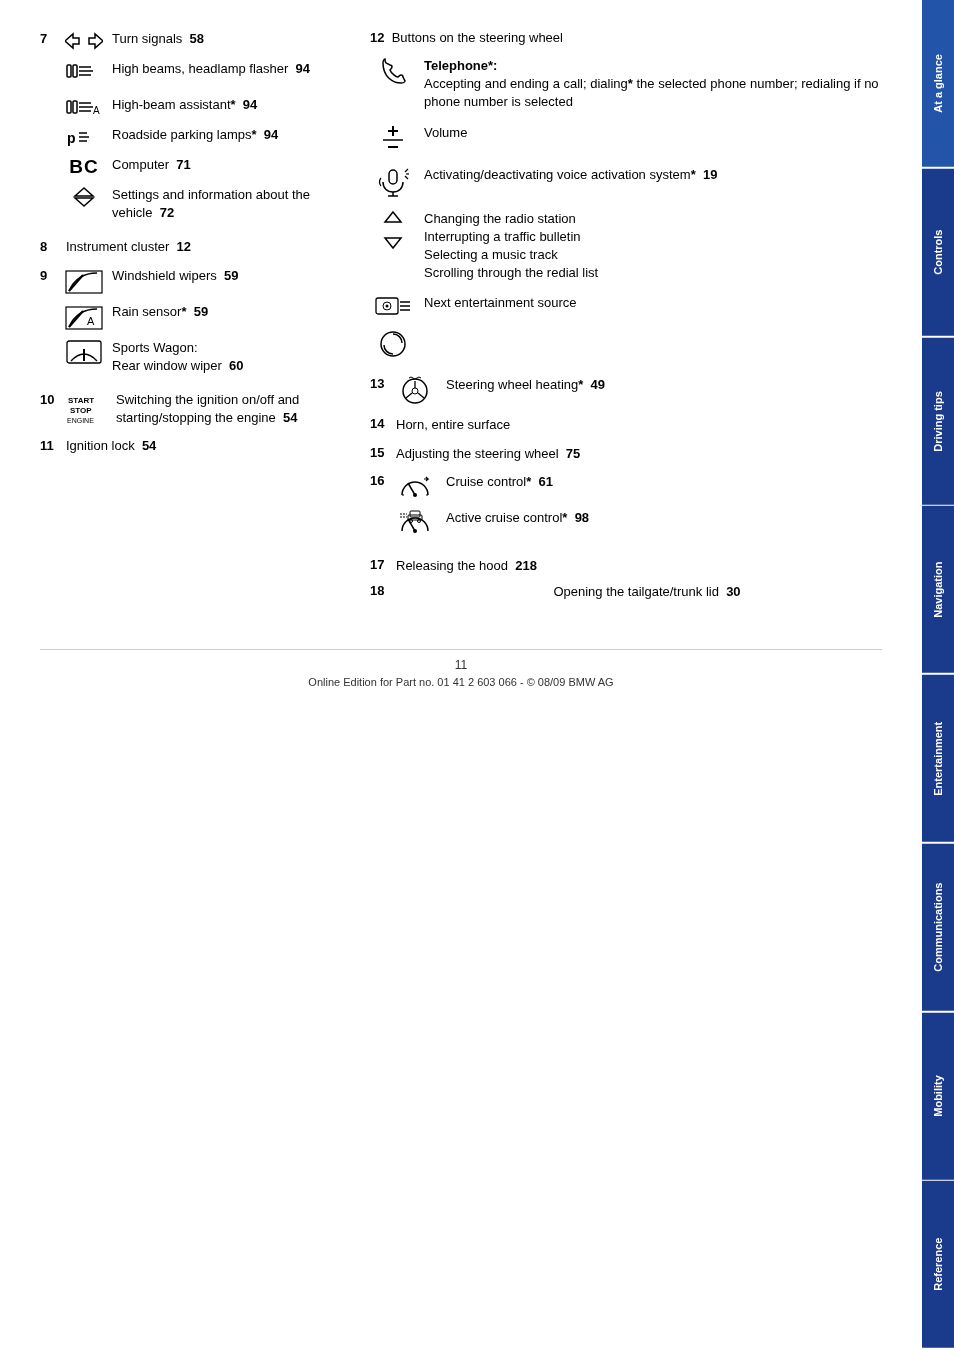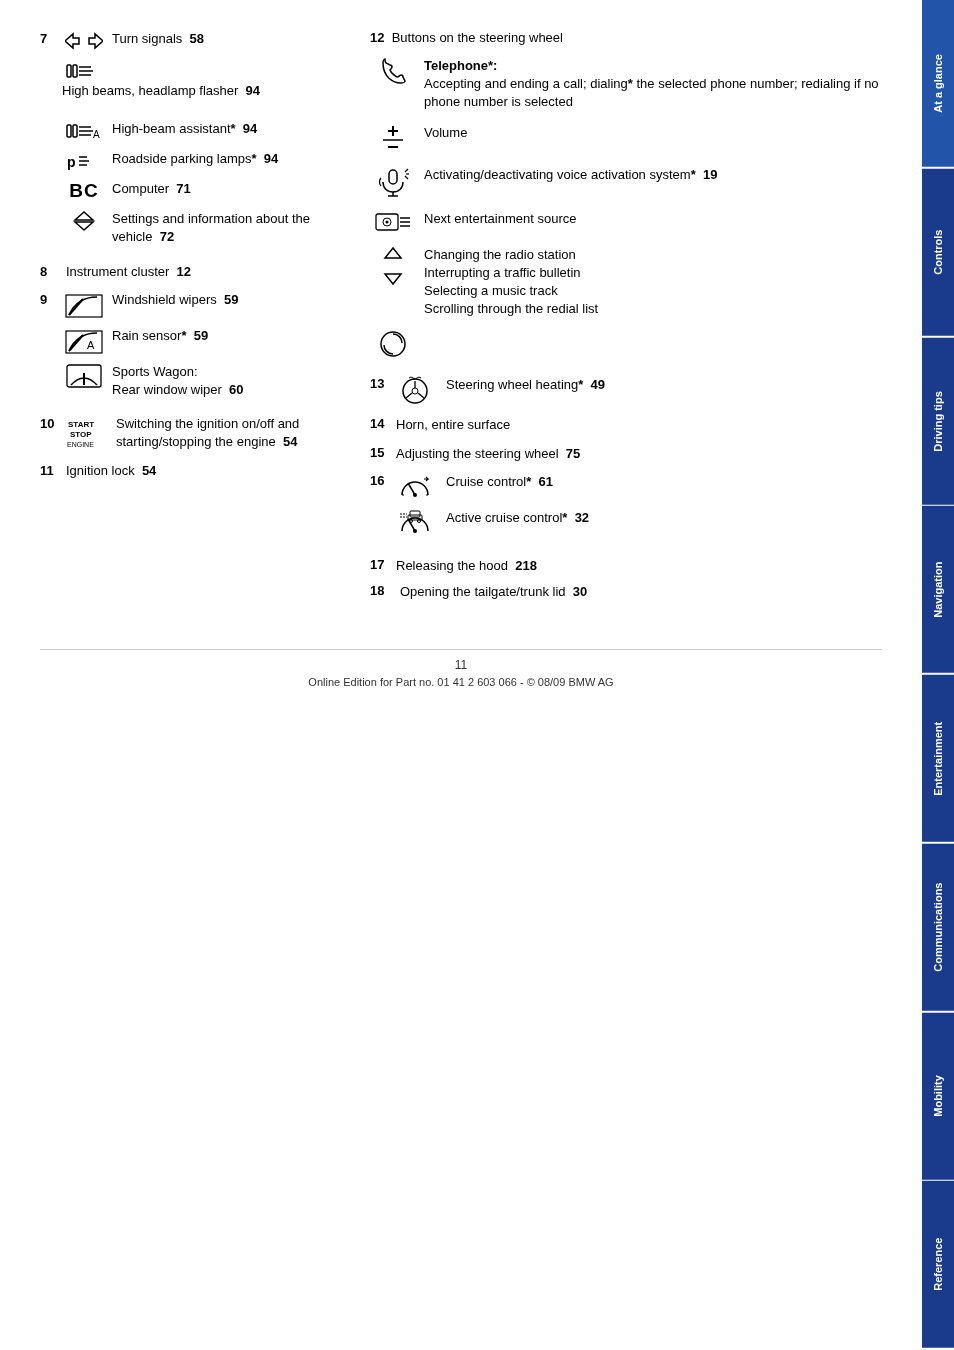--- a/index.html
+++ b/index.html
@@ -185,21 +185,21 @@
                   <polygon points="0,11 8,4 8,8 14,8 14,14 8,14 8,18" fill="none" stroke="#000" stroke-width="1.5"></polygon>
 
                   <polygon points="38,11 30,4 30,8 24,8 24,14 30,14 30,18" fill="none" stroke="#000" stroke-width="1.5"></polygon>
                 </svg>
               </div>
               <div class="item-text">
                 Turn signals &nbsp;<span class="blue">58</span>
               </div>
             </div>
 
-            <div class="sub-item" style="margin-left:0; margin-bottom:20px;flex-direction:column;">
+            <div class="sub-item" style="margin-left:0; margin-bottom:14px;">
               <div class="item-icon">
                 <svg width="38" height="22" viewBox="0 0 38 22">
 
                   <rect x="2" y="5" width="4" height="12" rx="1" fill="none" stroke="#000" stroke-width="1.5"></rect>
                   <rect x="8" y="5" width="4" height="12" rx="1" fill="none" stroke="#000" stroke-width="1.5"></rect>
 
                   <line x1="14" y1="7" x2="26" y2="7" stroke="#000" stroke-width="1.5"></line>
                   <line x1="14" y1="11" x2="28" y2="11" stroke="#000" stroke-width="1.5"></line>
                   <line x1="14" y1="15" x2="26" y2="15" stroke="#000" stroke-width="1.5"></line>
                 </svg>
@@ -391,52 +391,52 @@
               <line x1="28" y1="6" x2="31" y2="3" stroke="#000" stroke-width="1.2"></line>
               <line x1="29" y1="8" x2="32" y2="8" stroke="#000" stroke-width="1.2"></line>
               <line x1="28" y1="10" x2="31" y2="13" stroke="#000" stroke-width="1.2"></line>
             </svg>
           </div>
           <div class="item-text">
             Activating/deactivating voice activation system<span class="blue">*</span> &nbsp;<span class="blue">19</span>
           </div>
         </div>
 
+        <div class="right-section-item" style="margin-bottom:12px; align-items:flex-start;">
+          <div style="min-width:46px; display:flex; flex-direction:column; align-items:center; margin-right:8px;">
+            <svg width="28" height="40" viewBox="0 0 28 40">
+
+              <polygon points="14,2 6,12 22,12" fill="none" stroke="#000" stroke-width="1.5"></polygon>
+
+              <polygon points="14,38 6,28 22,28" fill="none" stroke="#000" stroke-width="1.5"></polygon>
+            </svg>
+          </div>
+          <div class="item-text">
+            Changing the radio station<br>
+            Interrupting a traffic bulletin<br>
+            Selecting a music track<br>
+            Scrolling through the redial list
+          </div>
+        </div>
+
         <div class="right-section-item" style="margin-bottom:12px;">
           <div style="min-width:46px; display:flex; justify-content:center; margin-right:8px;">
             <svg width="36" height="24" viewBox="0 0 36 24">
 
               <rect x="1" y="4" width="22" height="16" rx="2" fill="none" stroke="#000" stroke-width="1.3"></rect>
               <circle cx="12" cy="12" r="4" fill="none" stroke="#000" stroke-width="1"></circle>
               <circle cx="12" cy="12" r="1.5" fill="#000"></circle>
               <line x1="25" y1="8" x2="35" y2="8" stroke="#000" stroke-width="1.5"></line>
               <line x1="25" y1="12" x2="35" y2="12" stroke="#000" stroke-width="1.5"></line>
               <line x1="25" y1="16" x2="35" y2="16" stroke="#000" stroke-width="1.5"></line>
             </svg>
           </div>
           <div class="item-text">Next entertainment source</div>
         </div>
 
-        <div class="right-section-item" style="margin-bottom:12px; align-items:flex-start;">
-          <div style="min-width:46px; display:flex; flex-direction:column; align-items:center; margin-right:8px;">
-            <svg width="28" height="40" viewBox="0 0 28 40">
-
-              <polygon points="14,2 6,12 22,12" fill="none" stroke="#000" stroke-width="1.5"></polygon>
-
-              <polygon points="14,38 6,28 22,28" fill="none" stroke="#000" stroke-width="1.5"></polygon>
-            </svg>
-          </div>
-          <div class="item-text">
-            Changing the radio station<br>
-            Interrupting a traffic bulletin<br>
-            Selecting a music track<br>
-            Scrolling through the redial list
-          </div>
-        </div>
-
         <div class="right-section-item" style="margin-bottom:18px;">
           <div style="min-width:46px; display:flex; justify-content:center; margin-right:8px;">
             <svg width="28" height="28" viewBox="0 0 28 28">
               <circle cx="14" cy="14" r="12" fill="none" stroke="#000" stroke-width="1.5"></circle>
               <path d="M14,4 C19,4 23,8 23,13" fill="none" stroke="#000" stroke-width="1.5" marker-end="url(#arr)"></path>
               <path d="M14,24 C9,24 5,20 5,15" fill="none" stroke="#000" stroke-width="1.5"></path>
             </svg>
           </div>
         </div>
 
@@ -506,36 +506,36 @@
                   <rect x="10" y="6" width="14" height="5" rx="1" fill="none" stroke="#000" stroke-width="1"></rect>
 
                   <circle cx="13" cy="12" r="1.5" fill="none" stroke="#000" stroke-width="1"></circle>
                   <circle cx="21" cy="12" r="1.5" fill="none" stroke="#000" stroke-width="1"></circle>
 
                   <line x1="2" y1="5" x2="9" y2="5" stroke="#000" stroke-width="1" stroke-dasharray="2,1"></line>
                   <line x1="2" y1="8" x2="9" y2="8" stroke="#000" stroke-width="1" stroke-dasharray="2,1"></line>
                 </svg>
               </div>
               <div class="item-text">
-                Active cruise control<span class="blue">*</span> &nbsp;<span class="blue">32</span>
+                Active cruise control<span class="blue">*</span> &nbsp;<span class="blue">98</span>
               </div>
             </div>
           </div>
         </div>
 
         <div class="right-section-item" style="margin-bottom:8px;">
           <span class="bold" style="min-width:22px;">17</span>
           <div class="item-text" style="margin-left:4px;">
             Releasing the hood &nbsp;<span class="blue">218</span>
           </div>
         </div>
 
         <div class="right-section-item" style="margin-bottom:8px;">
           <span class="bold" style="min-width:22px;">18</span>
-          <div class="item-text" style="margin-left:8px;">
+          <div class="item-text" style="margin-left:20px;text-align:center;">
             Opening the tailgate/trunk lid &nbsp;<span class="blue">30</span>
           </div>
         </div>
 
       </div>
     </div>
 
     <div class="footer">
       <div class="page-num">11</div>
       <div>Online Edition for Part no. 01 41 2 603 066 - © 08/09 BMW AG</div>

